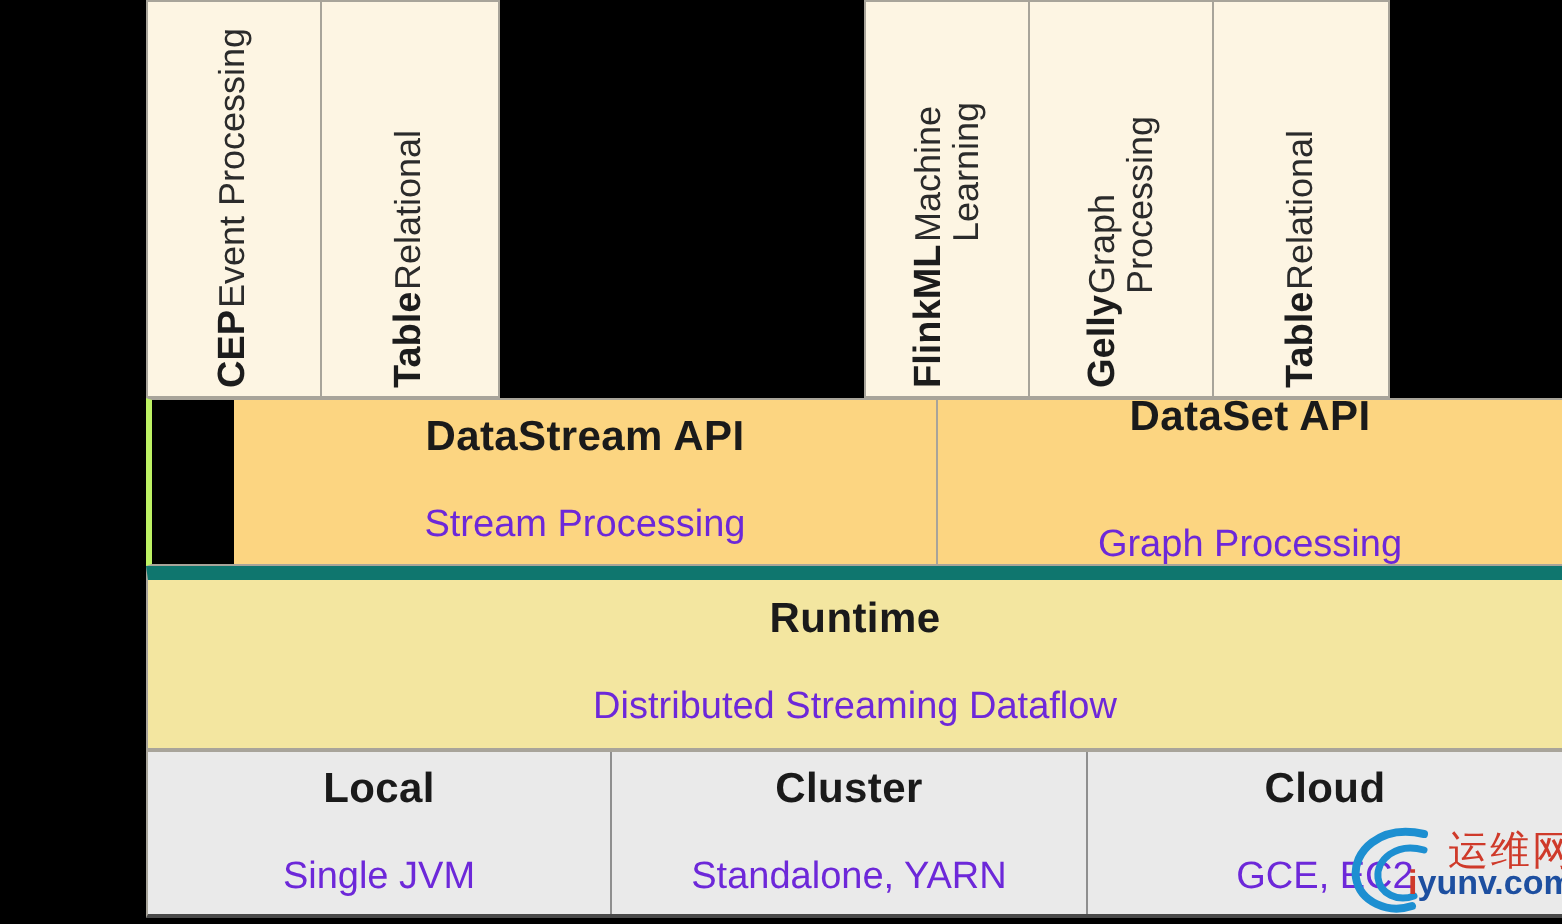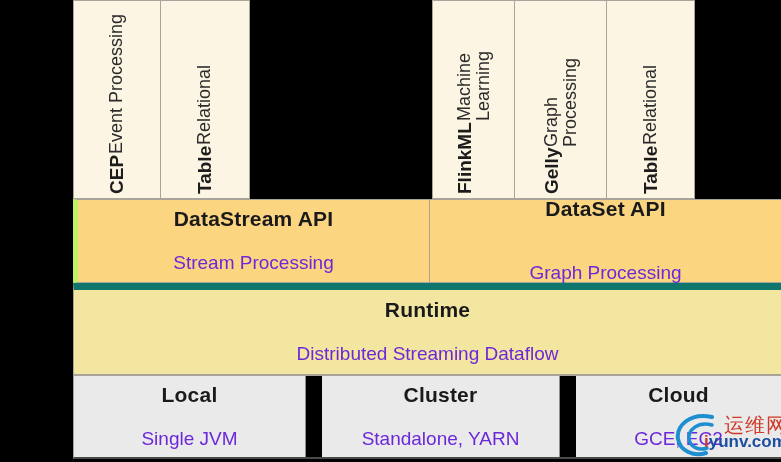--- a/index.html
+++ b/index.html
@@ -97,21 +97,22 @@
   .api-band {
     position: absolute;
     left: 73px;
     top: 199px;
     width: 708px;
     height: 84px;
     display: flex;
     box-sizing: border-box;
     border-top: 1px solid #a8a49a;
     border-bottom: 1px solid #a8a49a;
-    border-left: 5px solid #bef264;
+    border-left: 3px solid #bef264;
+    padding-left: 41px;
   }
   .api-cell {
     box-sizing: border-box;
     height: 100%;
     background: #fcd581;
     display: flex;
     flex-direction: column;
     align-items: center;
     justify-content: center;
     border-right: 1px solid #a8a49a;
@@ -158,21 +159,20 @@
     position: absolute;
     left: 73px;
     top: 375px;
     width: 708px;
     height: 84px;
     display: flex;
     box-sizing: border-box;
     border-top: 1px solid #a8a49a;
     border-bottom: 2px solid #4a4a4a;
     border-left: 1px solid #a8a49a;
-    gap: 16px;
   }
   .deploy-cell {
     box-sizing: border-box;
     height: 100%;
     background: #eaeaea;
     display: flex;
     flex-direction: column;
     align-items: center;
     justify-content: center;
     border-right: 1px solid #8f8f8f;

